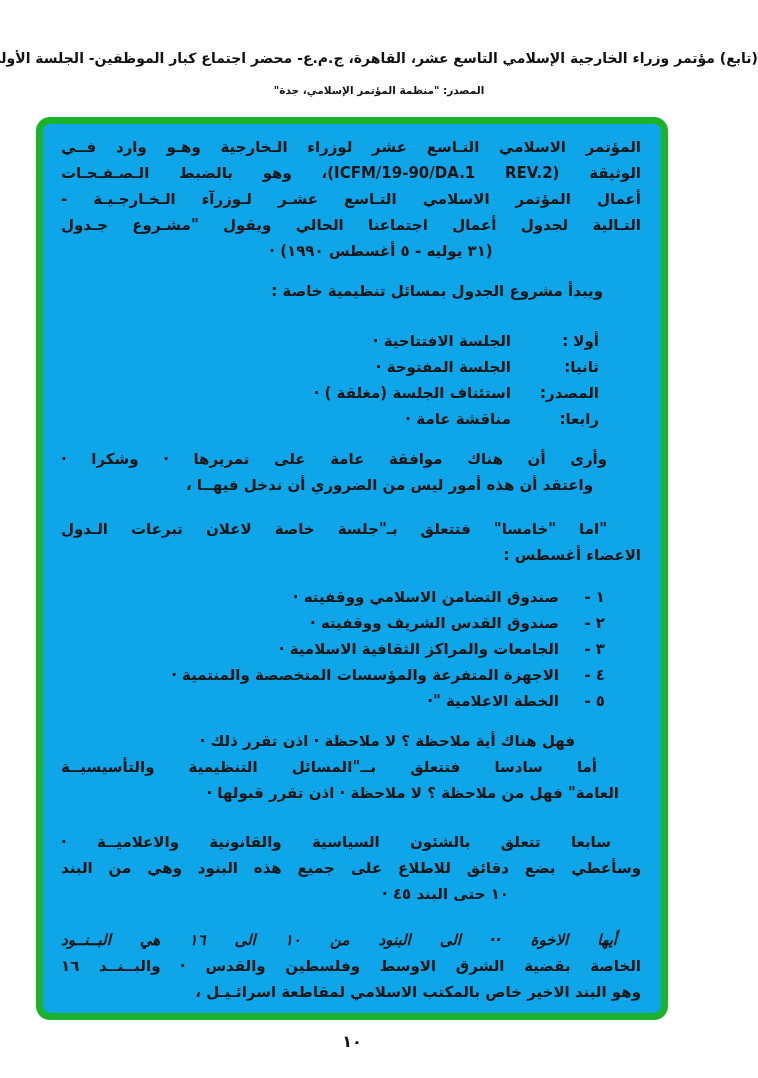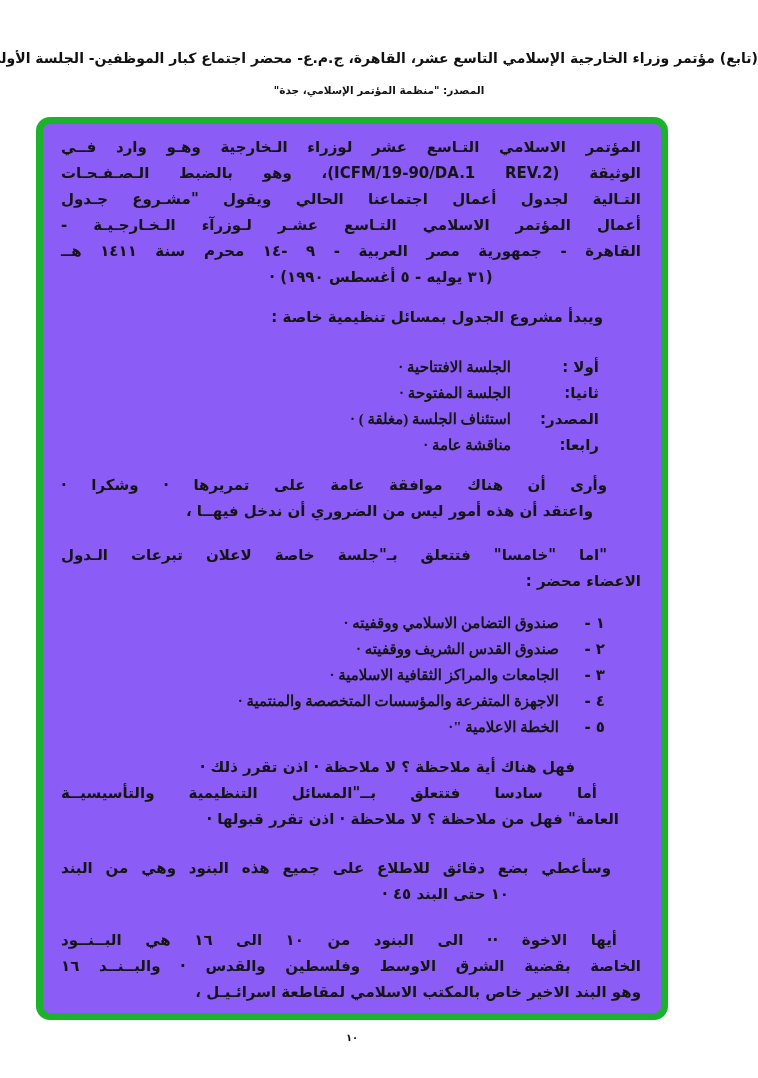--- a/index.html
+++ b/index.html
@@ -14,21 +14,21 @@
     letter-spacing:0;color:#111;
   }
   .src{
     position:absolute;top:84px;left:0;right:0;text-align:center;
     direction:rtl;font-weight:bold;font-size:10.5px;color:#111;
   }
   
   .doc-box{
     position:absolute;left:36px;top:117px;width:632px;height:903px;
     box-sizing:border-box;border:7px solid #1bb32b;border-radius:14px;
-    padding:10px 20px 0 18px;direction:rtl;overflow:hidden;background:#8b5cf6;
+    padding:10px 20px 0 18px;direction:rtl;overflow:hidden;background:#0ea5e9;
   }
   .para,.list{font-size:15px;font-weight:bold;line-height:26px;}
   .para .ln{text-align:justify;text-align-last:justify;}
   .para .ln:last-child{text-align-last:right;}
   
   .p1{margin-bottom:14px;}
   .p1 .ln:last-child{text-align:right;text-align-last:center;padding-left:60px;}
   .p2{margin-bottom:24px;}
   .p2 .ln{padding-right:38px;}
   .p3{margin-bottom:18px;}
@@ -37,48 +37,47 @@
   .p4{margin-bottom:16px;}
   .p4 .ln:first-child{padding-right:34px;}
   .p5{margin-bottom:23px;}
   .p5 .ln{text-align-last:right;}
   .p5 .ln:nth-child(1){padding-right:66px;}
   .p5 .ln:nth-child(2){padding-right:44px;text-align-last:justify;}
   .p5 .ln:nth-child(3){padding-right:22px;}
   .p6{margin-bottom:20px;}
   .p6 .ln:first-child{padding-right:30px;}
   .p6 .ln:last-child{padding-right:132px;}
-  .p7 .ln:first-child{padding-right:24px;}
+  .p7 .ln:first-child{padding-right:24px;font-style:italic;}
   
   .list{margin:0 42px 14px 0;}
   .list .row{display:flex;direction:rtl;}
   .agenda .lbl{flex:0 0 88px;text-align:right;}
   .funds{margin-right:36px;}
   .funds .lbl{flex:0 0 46px;text-align:right;}
-  .list .val{flex:1;text-align:right;font-family:Liberation Serif, serif;}
+  .list .val{flex:1;text-align:right;}
   
   .pagenum{
     position:absolute;top:1032px;left:36px;width:632px;text-align:center;
-    font-size:10px;font-weight:bold;direction:rtl;color:#111;
+    font-size:16px;font-weight:bold;direction:rtl;color:#111;
   }
 </style>
 </head>
 <body>
 
 <div class="hdr">(تابع) مؤتمر وزراء الخارجية الإسلامي التاسع عشر، القاهرة، ج.م.ع- محضر اجتماع كبار الموظفين- الجلسة الأولى- ٢٨ يوليه ١٩٩٠</div>
 <div class="src">المصدر: "منظمة المؤتمر الإسلامي، جدة"</div>
 
 <div class="doc-box" style="border-color: rgb(27, 179, 43);">
 
   <div class="para p1">
       <div class="ln">المؤتمر الاسلامي التـاسع عشر لوزراء الـخارجية وهـو وارد فــي</div>
       <div class="ln">الوثيقة (ICFM/19-90/DA.1 REV.2)، وهو بالضبط الـصـفـحـات</div>
+      <div class="ln">أعمال المؤتمر الاسلامي التـاسع عشـر لـوزرآء الـخـارجـيـة -</div>
       <div class="ln">التـالية لجدول أعمال اجتماعنا الحالي ويقول "مشـروع جـدول</div>
-      <div class="ln">أعمال المؤتمر الاسلامي التـاسع عشـر لـوزرآء الـخـارجـيـة -</div>
-      <div class="ln">القاهرة - جمهورية مصر العربية - ٩ -١٤ محرم سنة ١٤١١ هــ</div>
       <div class="ln">(٣١ يوليه - ٥ أغسطس ١٩٩٠) ·</div>
     </div>
 
   <div class="para p2">
       <div class="ln">ويبدأ مشروع الجدول بمسائل تنظيمية خاصة :</div>
     </div>
 
   <div class="list agenda">
 
       <div class="row">
@@ -102,21 +101,21 @@
       </div>
     </div>
 
   <div class="para p3">
       <div class="ln">وأرى أن هناك موافقة عامة على تمريرها · وشكرا ·</div>
       <div class="ln">واعتقد أن هذه أمور ليس من الضروري أن ندخل فيهــا ،</div>
     </div>
 
   <div class="para p4">
       <div class="ln">"اما "خامسا" فتتعلق بـ"جلسة خاصة لاعلان تبرعات الـدول</div>
-      <div class="ln">الاعضاء محضر :</div>
+      <div class="ln">الاعضاء أغسطس :</div>
     </div>
 
   <div class="list funds">
 
       <div class="row">
         <span class="lbl">١ -</span>
         <span class="val">صندوق التضامن الاسلامي ووقفيته ·</span>
       </div>
 
       <div class="row">
@@ -140,20 +139,21 @@
       </div>
     </div>
 
   <div class="para p5">
       <div class="ln">فهل هناك أية ملاحظة ؟  لا ملاحظة · اذن تقرر ذلك ·</div>
       <div class="ln">أما سادسا فتتعلق بــ"المسائل التنظيمية والتأسيسيــة</div>
       <div class="ln">العامة" فهل من ملاحظة ؟  لا ملاحظة ·   اذن تقرر قبولها ·</div>
     </div>
 
   <div class="para p6">
+      <div class="ln">سابعا تتعلق بالشئون السياسية والقانونية والاعلاميــة ·</div>
       <div class="ln">وسأعطي بضع دقائق للاطلاع على جميع هذه البنود وهي من البند</div>
       <div class="ln">١٠ حتى البند ٤٥ ·</div>
     </div>
 
   <div class="para p7">
       <div class="ln">أيها الاخوة ·· الى البنود من ١٠ الى ١٦ هي البــنــود</div>
       <div class="ln">الخاصة بقضية الشرق الاوسط وفلسطين والقدس · والبــنــد ١٦</div>
       <div class="ln">وهو البند الاخير خاص بالمكتب الاسلامي لمقاطعة اسرائـيـل ،</div>
     </div>
 

